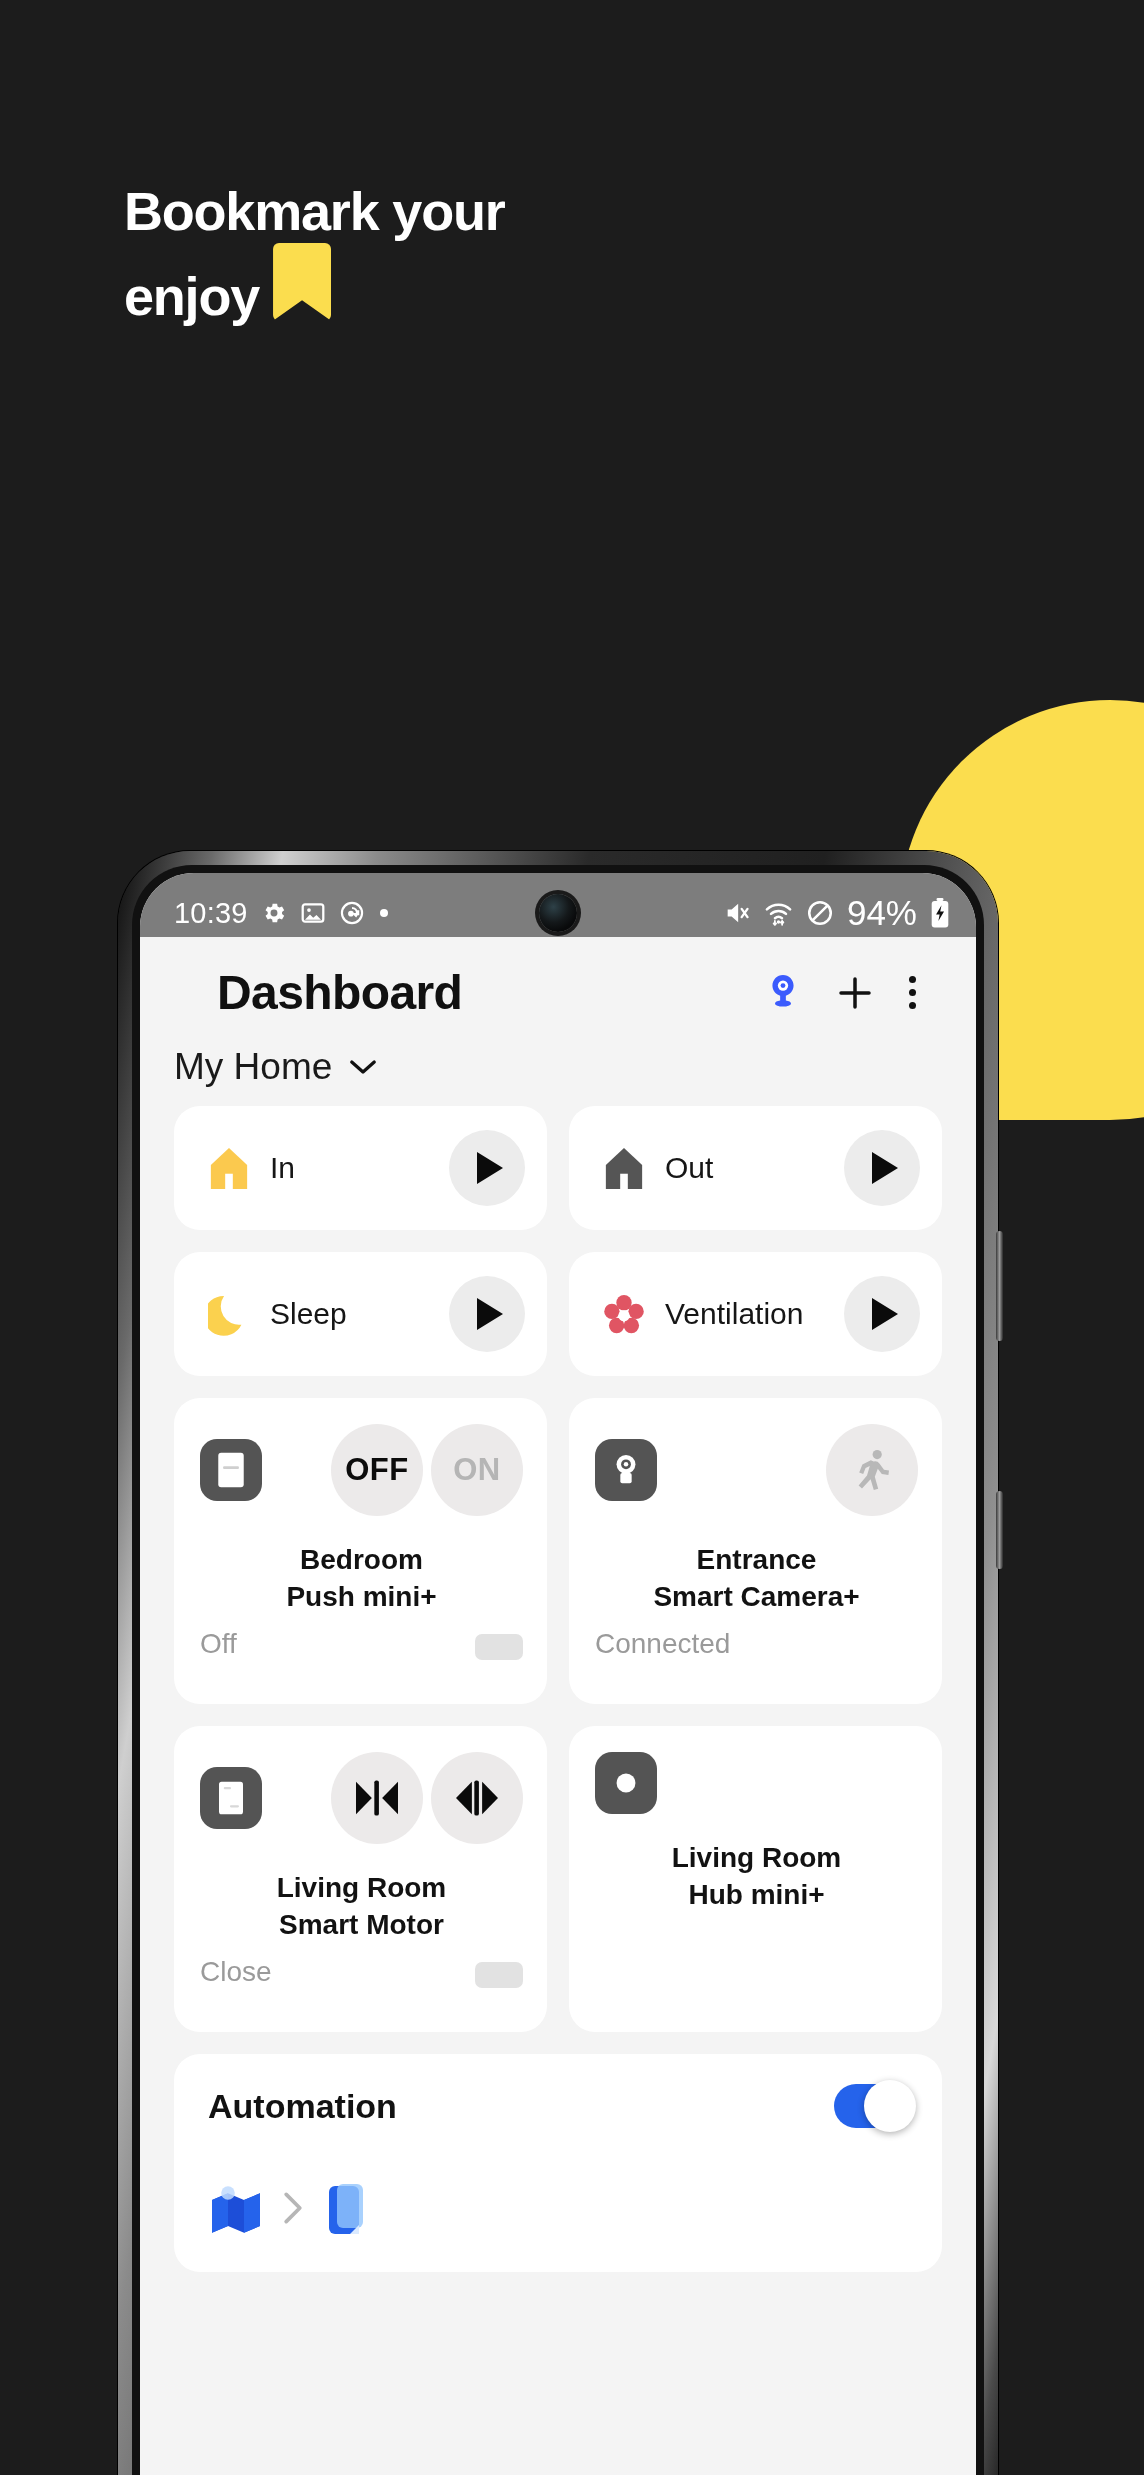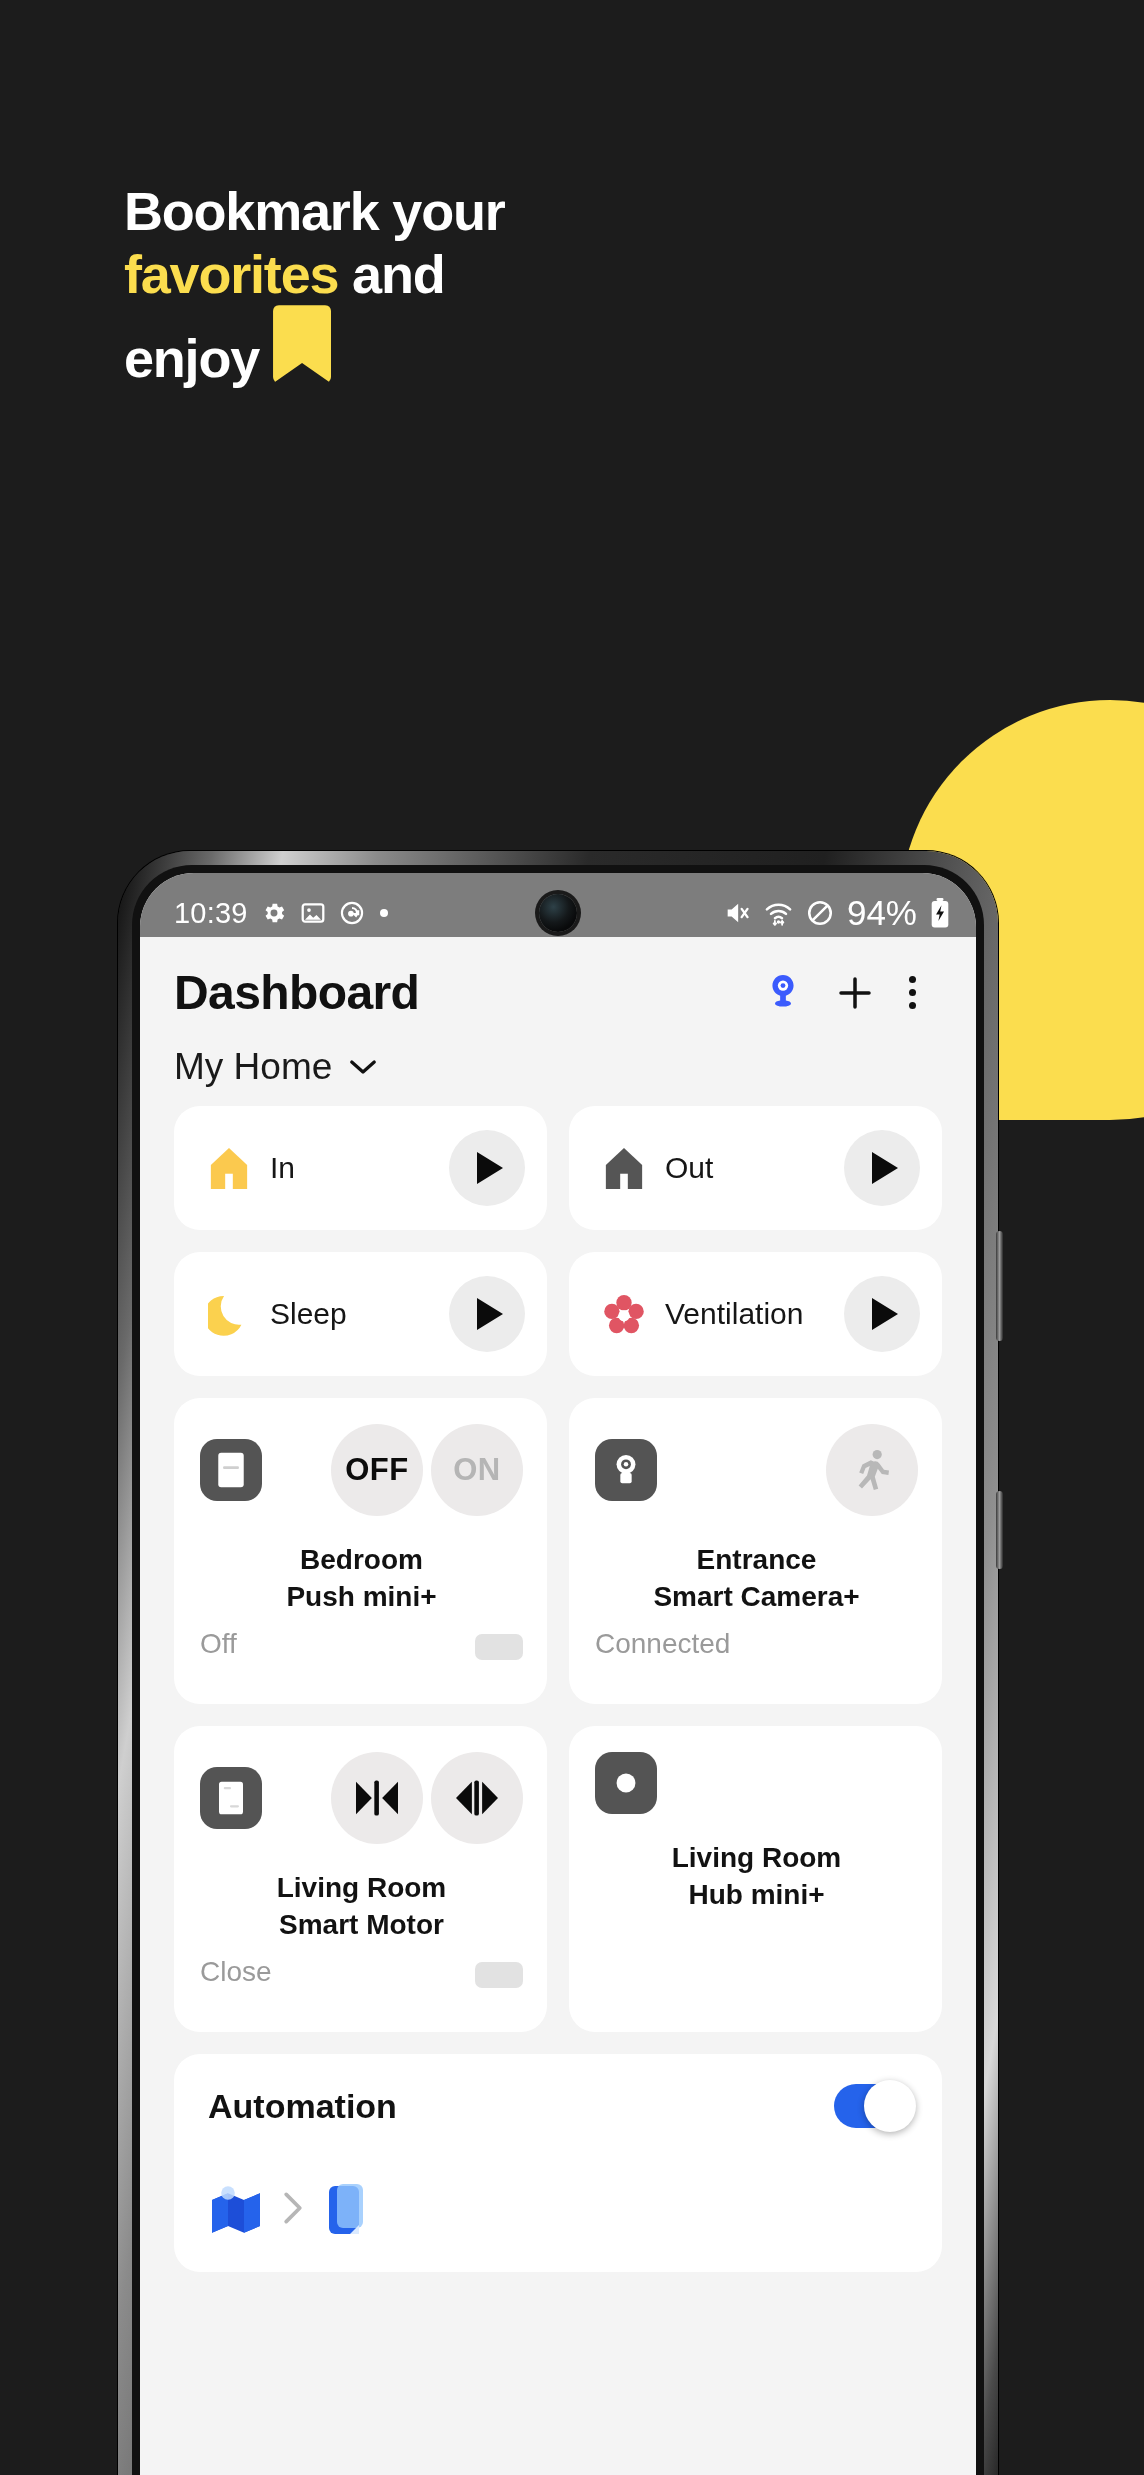--- a/index.html
+++ b/index.html
@@ -85,21 +85,21 @@
   .punch{
     position:absolute; left:50%; top:50%; transform:translate(-50%,-50%);
     width:38px; height:38px; border-radius:50%;
     background:radial-gradient(circle at 38% 34%, #2e4148 0%, #14181a 45%, #090a0b 70%);
     box-shadow:0 0 0 4px #1a1a1a;
   }
   .ic{ display:inline-block; line-height:0; }
 
   
   .app-header{
-    display:flex; align-items:center; padding:28px 54px 6px 34px;
+    display:flex; align-items:center; padding:28px 54px 6px 34px;margin-left:43px;
   }
   .app-title{ font-size:48px; font-weight:bold; color:#111; letter-spacing:-.6px; }
   .app-actions{ margin-left:auto; display:flex; align-items:center; gap:34px; padding-right:6px;}
   .hdr-btn{ display:flex; align-items:center; justify-content:center; }
   .kebab{ display:flex; flex-direction:column; gap:6px; align-items:center; }
   .kebab i{ width:7px; height:7px; border-radius:50%; background:#111; display:block; }
 
   
   .home-sel{
     display:flex; align-items:center; gap:16px;
@@ -174,21 +174,20 @@
 </style>
 </head>
 <body>
 
 <div id="stage">
 
   <div class="blob"></div>
 
   <div class="headline">
     <span class="hl-line">Bookmark your</span>
-    <span class="hl-line"><span class="hl-yellow">favorites</span><span> and</span></span>
     <span class="hl-line"><span>enjoy</span><span class="bookmark-glyph"></span></span>
   </div>
 
   <div class="phone">
     <div class="phone-frame"></div>
     <div class="btn-side b1"></div>
     <div class="btn-side b2"></div>
 
     <div class="phone-inner">
       <div class="screen">

